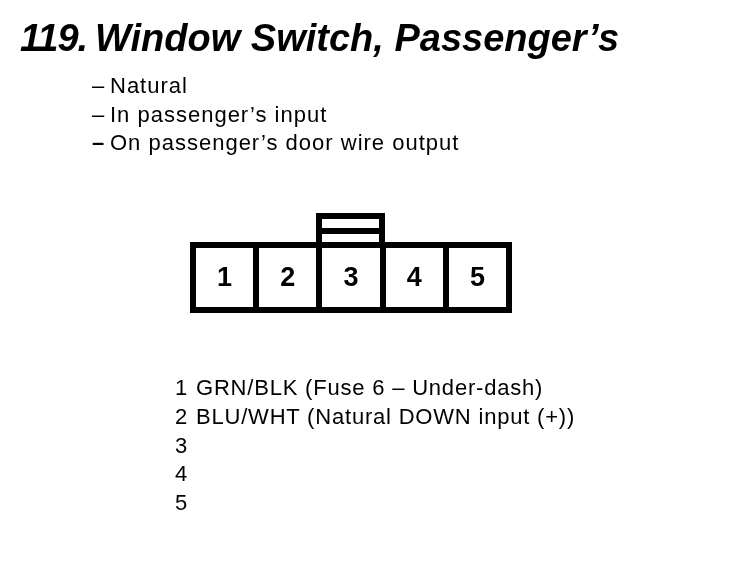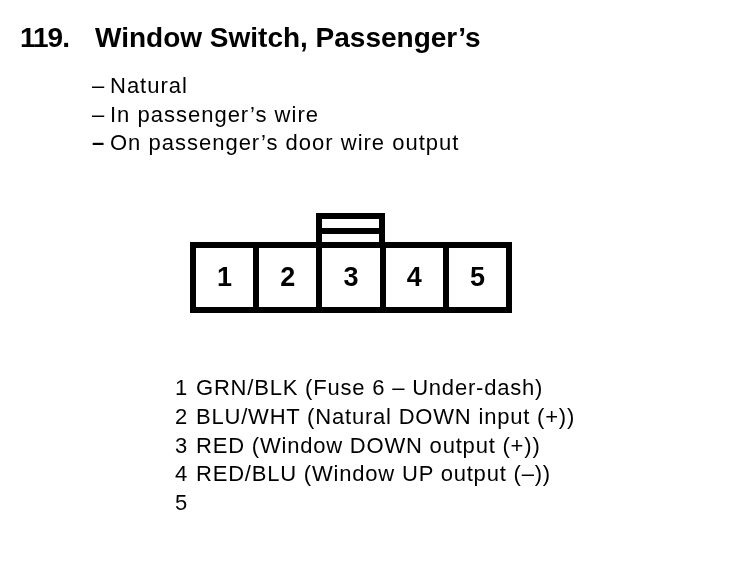--- a/index.html
+++ b/index.html
@@ -15,25 +15,26 @@
     color: #000000;
     font-family: "Liberation Sans", sans-serif;
     overflow: hidden;
   }
 
   
   .title {
     position: absolute;
     left: 20px;
     top: 19px;
-    font-size: 28px;
+    font-size: 38px;
     line-height: 38px;
     font-weight: bold;
     white-space: nowrap;
     letter-spacing: 0px;
+    font-style: italic;
   }
   .fig-num {
     display: inline-block;
     width: 75px;
     letter-spacing: -1px;
   }
 
   
   .notes {
     position: absolute;
@@ -125,21 +126,21 @@
     <span class="fig-num">119.</span><span class="fig-title-text">Window Switch, Passenger’s</span>
   </div>
 
   <div class="notes">
     <div class="note-row">
       <span class="dash">–</span>
       <span class="note-text">Natural</span>
     </div>
     <div class="note-row">
       <span class="dash">–</span>
-      <span class="note-text">In passenger’s wire</span>
+      <span class="note-text">In passenger’s input</span>
     </div>
     <div class="note-row">
       <span class="dash heavy">–</span>
       <span class="note-text">On passenger’s door wire output</span>
     </div>
   </div>
 
   <div class="connector">
     <div class="latch-tab">
       <div class="latch-slot-top"></div>
@@ -159,24 +160,22 @@
     <div class="pinout-row">
       <span class="pin-num">1</span>
       <span class="pin-desc">GRN/BLK (Fuse 6 – Under-dash)</span>
     </div>
     <div class="pinout-row">
       <span class="pin-num">2</span>
       <span class="pin-desc">BLU/WHT (Natural DOWN input (+))</span>
     </div>
     <div class="pinout-row">
       <span class="pin-num">3</span>
-      <span class="pin-desc">RED (Window DOWN output (+))</span>
     </div>
     <div class="pinout-row">
       <span class="pin-num">4</span>
-      <span class="pin-desc">RED/BLU (Window UP output (–))</span>
     </div>
     <div class="pinout-row">
       <span class="pin-num">5</span>
     </div>
   </div>
 
 </div>
 
 </body></html>

